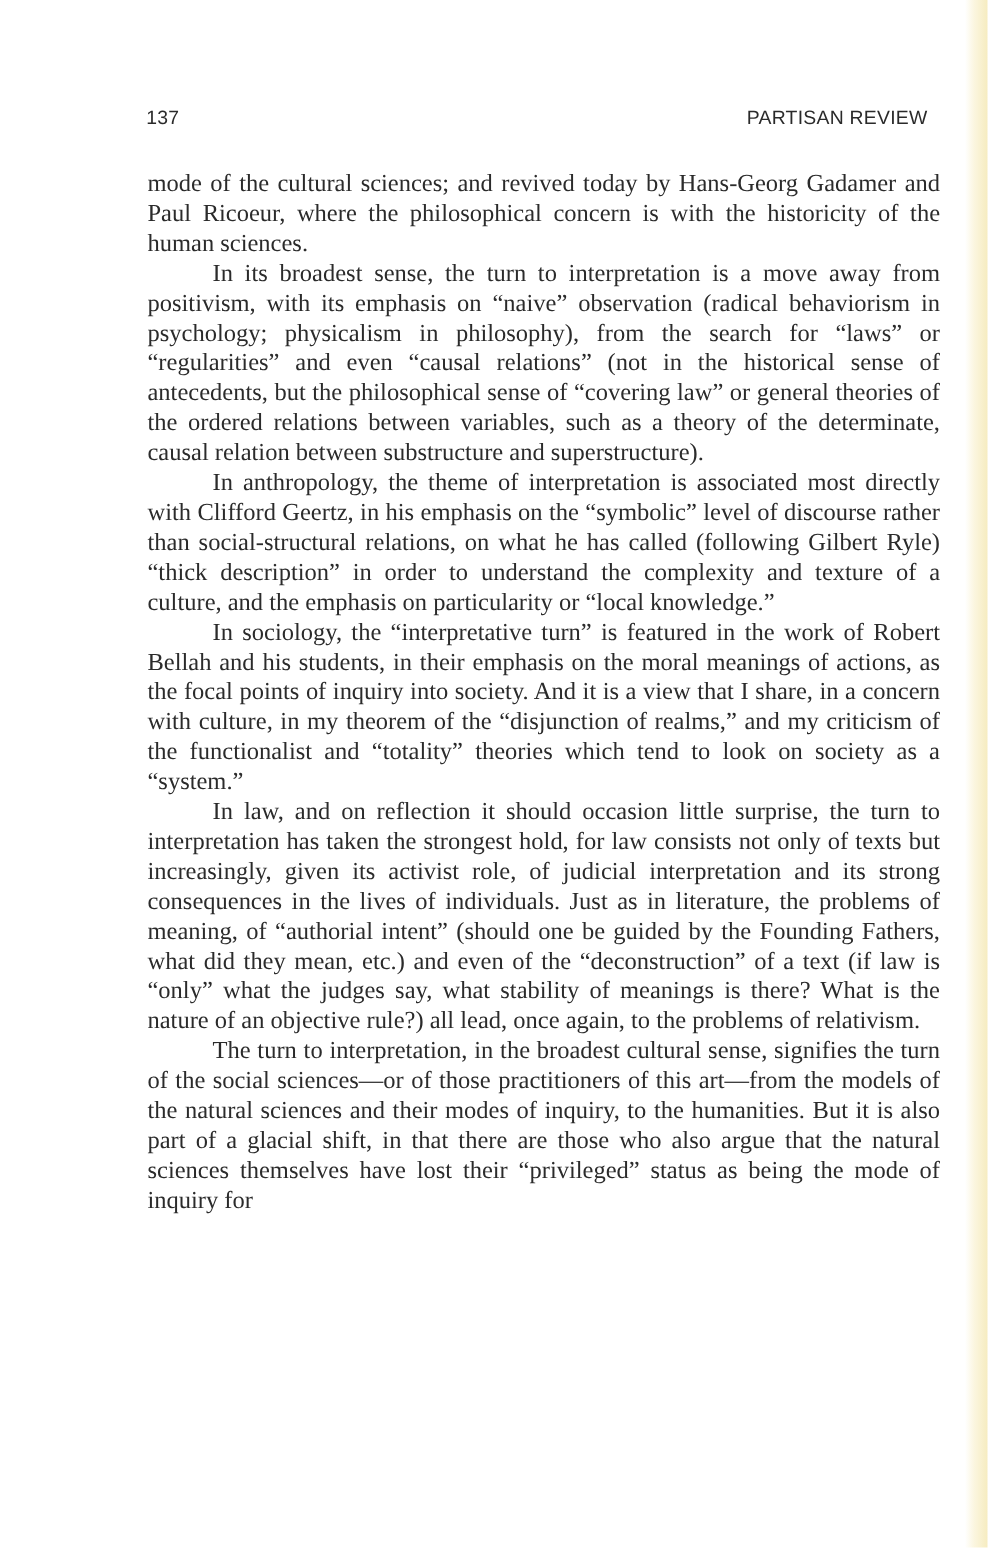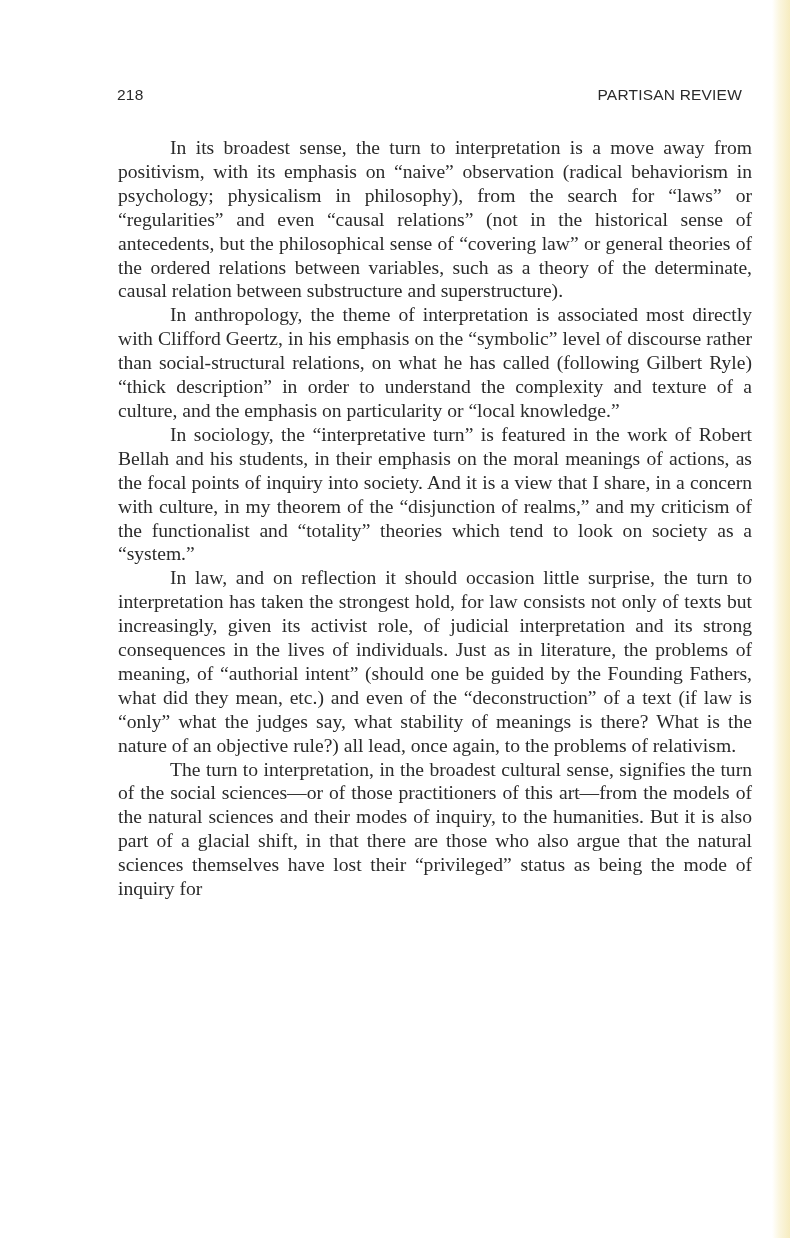--- a/index.html
+++ b/index.html
@@ -61,23 +61,24 @@
     .para.no-indent {
       text-indent: 0;
     }
   </style>
 </head>
 <body>
 
 <div class="page-edge"></div>
 
 <div class="running-head">
-  <span class="folio">218</span>
+  <span class="folio">137</span>
   <span class="journal">PARTISAN REVIEW</span>
 </div>
 
 <div class="body-text">
+  <p class="para no-indent">mode of the cultural sciences; and revived today by Hans-Georg Gadamer and Paul Ricoeur, where the philosophical concern is with the historicity of the human sciences.</p>
   <p class="para">In its broadest sense, the turn to interpretation is a move away from positivism, with its emphasis on “naive” observation (radical behaviorism in psychology; physicalism in philosophy), from the search for “laws” or “regularities” and even “causal relations” (not in the historical sense of antecedents, but the philosophical sense of “covering law” or general theories of the ordered relations between variables, such as a theory of the determinate, causal relation be­tween substructure and superstructure).</p>
   <p class="para">In anthropology, the theme of interpretation is associated most directly with Clifford Geertz, in his emphasis on the “symbolic” level of discourse rather than social-structural relations, on what he has called (following Gilbert Ryle) “thick description” in order to under­stand the complexity and texture of a culture, and the emphasis on particularity or “local knowledge.”</p>
   <p class="para">In sociology, the “interpretative turn” is featured in the work of Robert Bellah and his students, in their emphasis on the moral meanings of actions, as the focal points of inquiry into society. And it is a view that I share, in a concern with culture, in my theorem of the “disjunction of realms,” and my criticism of the functionalist and “totality” theories which tend to look on society as a “system.”</p>
   <p class="para">In law, and on reflection it should occasion little surprise, the turn to interpretation has taken the strongest hold, for law consists not only of texts but increasingly, given its activist role, of judicial interpretation and its strong consequences in the lives of individuals. Just as in literature, the problems of meaning, of “authorial intent” (should one be guided by the Founding Fathers, what did they mean, etc.) and even of the “deconstruction” of a text (if law is “only” what the judges say, what stability of meanings is there? What is the nature of an objective rule?) all lead, once again, to the problems of relativism.</p>
   <p class="para">The turn to interpretation, in the broadest cultural sense, signifies the turn of the social sciences—or of those practitioners of this art—from the models of the natural sciences and their modes of inquiry, to the humanities. But it is also part of a glacial shift, in that there are those who also argue that the natural sciences themselves have lost their “privileged” status as being the mode of inquiry for</p>
 </div>
 
 </body></html>

